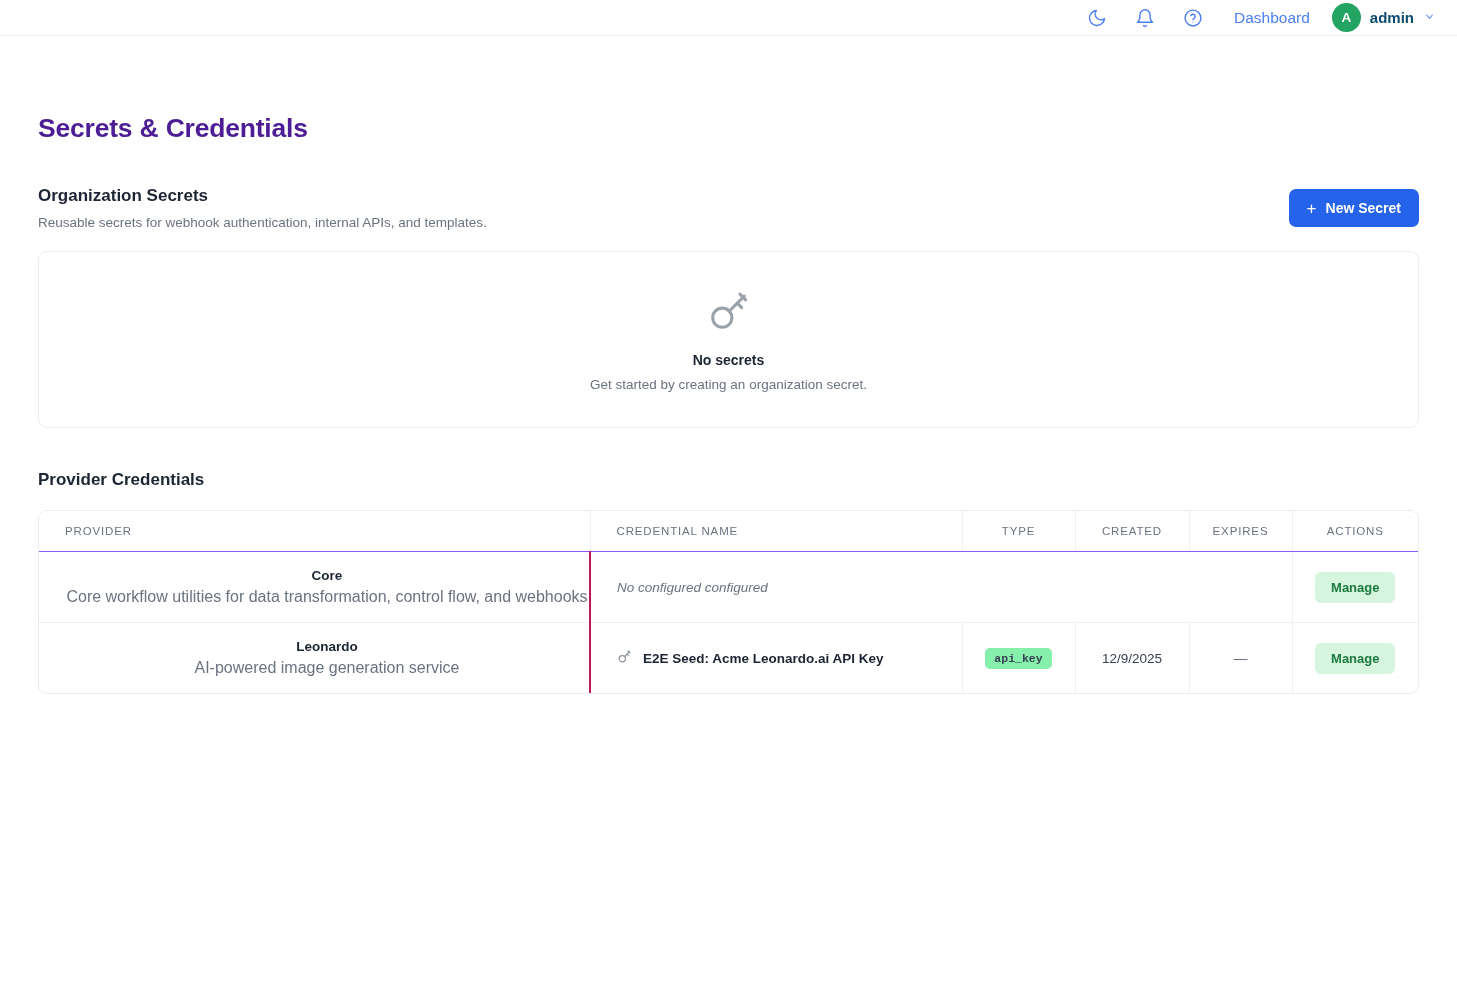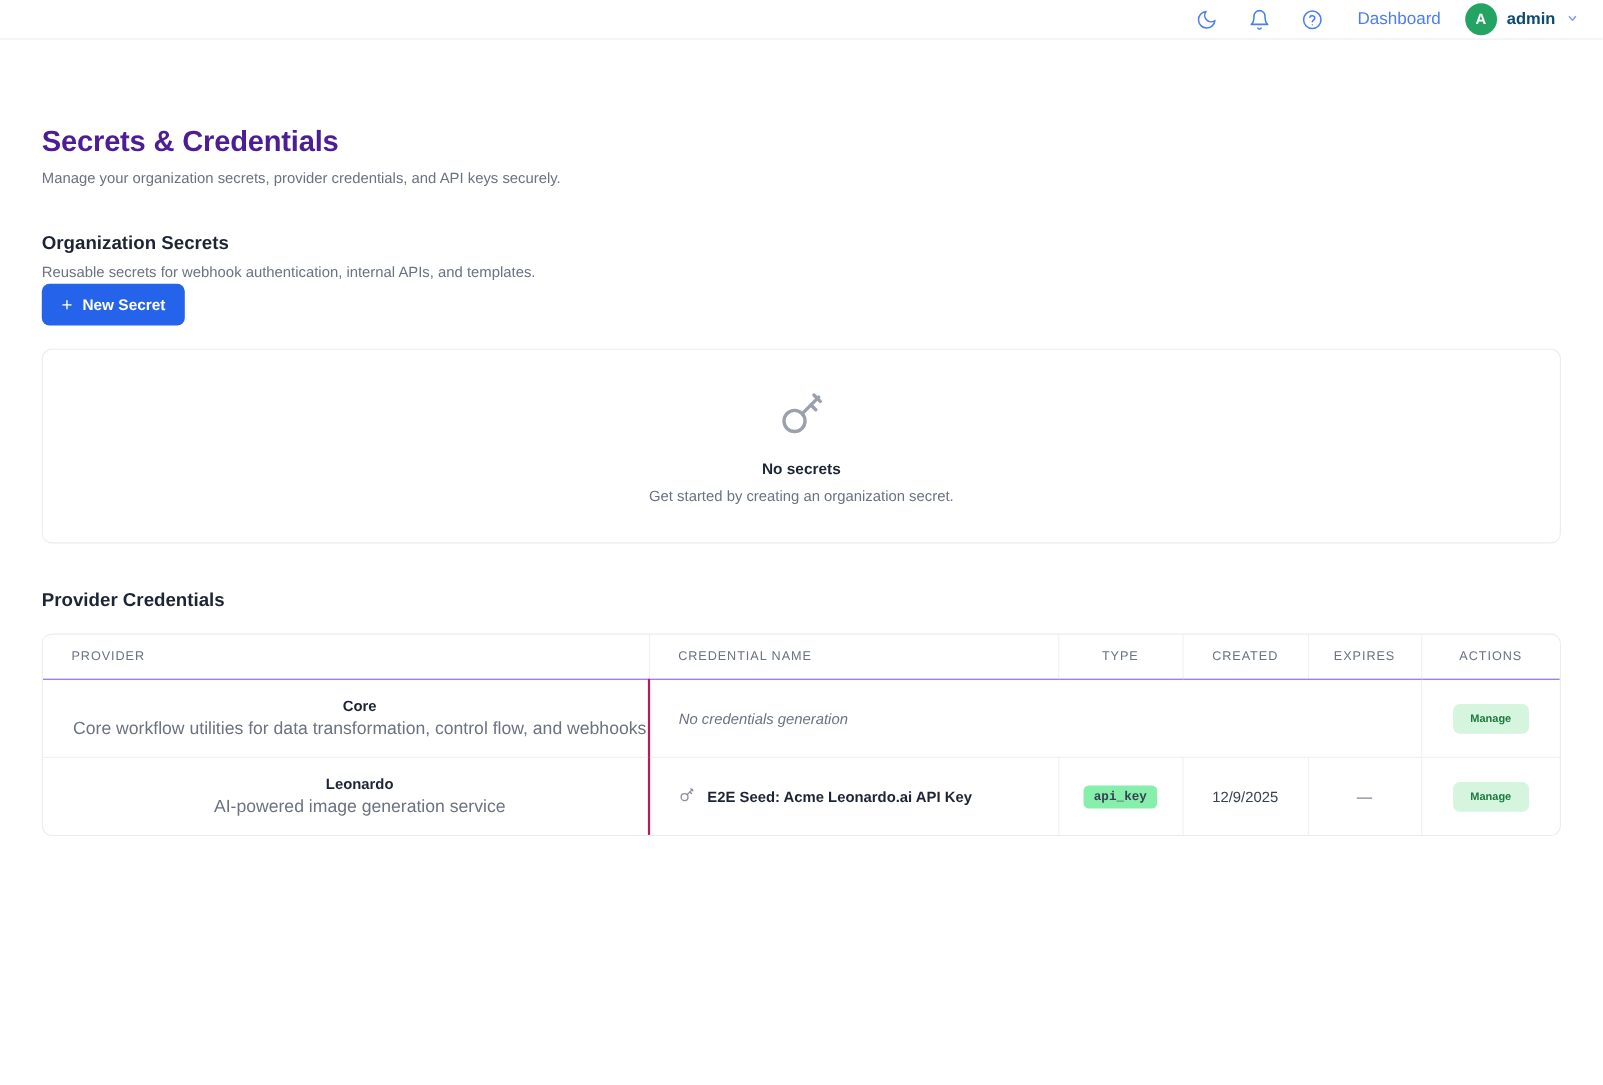--- a/index.html
+++ b/index.html
@@ -70,21 +70,20 @@
     font-size: 13.5px;
     color: #6b7280;
   }
 
   
   .section-head {
     margin-top: 42px;
     display: flex;
     align-items: flex-start;
     justify-content: space-between;
-    flex-direction: column;
   }
   .section-title {
     font-size: 17px;
     font-weight: 700;
     color: #1d2433;
   }
   .section-sub {
     margin-top: 9px;
     font-size: 13.5px;
     color: #6b7280;
@@ -208,21 +207,21 @@
     font-family: "Liberation Mono", monospace;
     font-weight: 700;
   }
   .dash-cell { color: #6b7280; font-size: 14px; }
   .btn-manage {
     background: #d6f5de;
     color: #1b7a3d;
     border: none;
     border-radius: 6px;
     padding: 8px 16px;
-    font-size: 10px;
+    font-size: 13px;
     font-weight: 700;
     font-family: inherit;
     cursor: pointer;
   }
 
   
   col.c-provider { width: 551px; }
   col.c-cred     { width: 372px; }
   col.c-type     { width: 113px; }
   col.c-created  { width: 114px; }
@@ -261,21 +260,20 @@
       <svg width="11" height="11" viewBox="0 0 24 24" fill="none" stroke="currentColor" stroke-width="3" stroke-linecap="round" stroke-linejoin="round">
           <polyline points="6 9 12 16 18 9"></polyline>
         </svg>
     </span>
   </div>
 </div>
 
 <div class="page">
 
   <h1 class="page-title">Secrets &amp; Credentials</h1>
-  <div class="page-sub">Manage your organization secrets, provider credentials, and API keys securely.</div>
 
   <div class="section-head">
     <div>
       <div class="section-title">Organization Secrets</div>
       <div class="section-sub">Reusable secrets for webhook authentication, internal APIs, and templates.</div>
     </div>
     <button class="btn-primary">
       <span class="plus">+</span>
       <span>New Secret</span>
     </button>
@@ -317,21 +315,21 @@
         </tr>
       </thead>
       <tbody>
 
         <tr>
           <td class="provider-cell">
             <div class="provider-name">Core</div>
             <div class="provider-desc">Core workflow utilities for data transformation, control flow, and webhooks</div>
           </td>
           <td class="cred-cell" colspan="4">
-            <span class="cred-empty">No credentials generation</span>
+            <span class="cred-empty">No configured configured</span>
           </td>
           <td class="sep-left">
             <button class="btn-manage">Manage</button>
           </td>
         </tr>
 
         <tr>
           <td class="provider-cell">
             <div class="provider-name">Leonardo</div>
             <div class="provider-desc">AI-powered image generation service</div>

